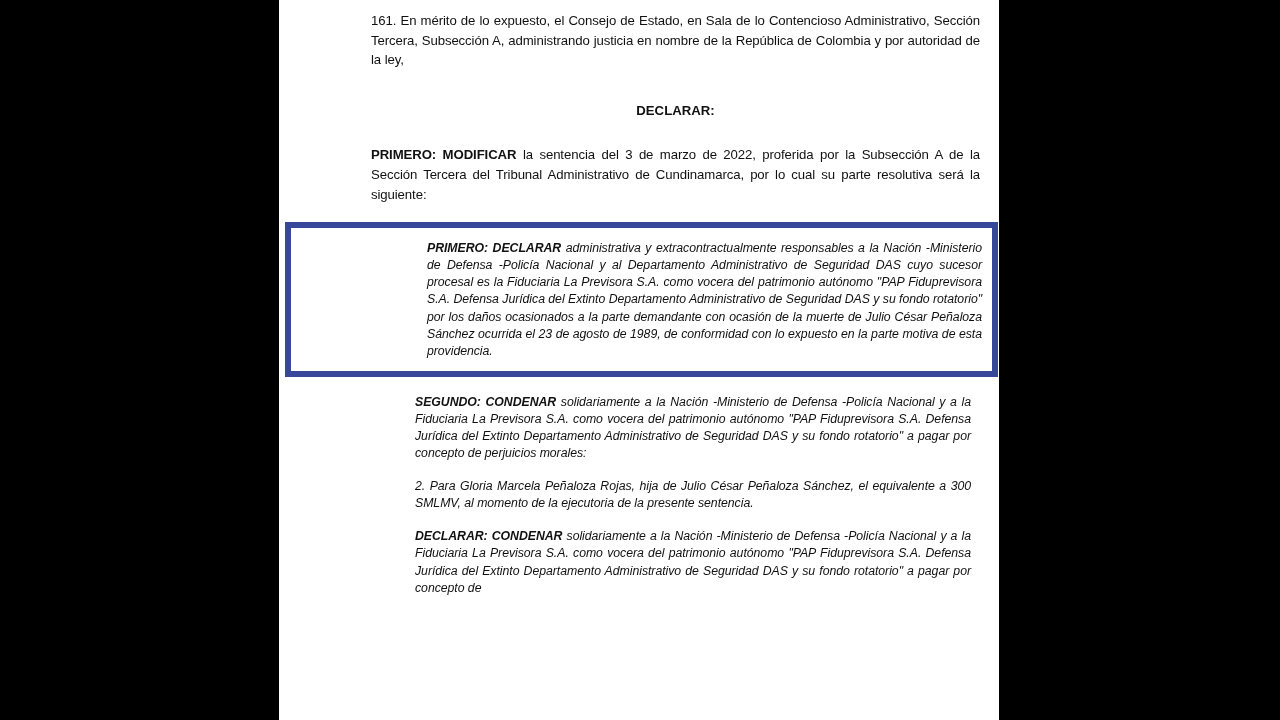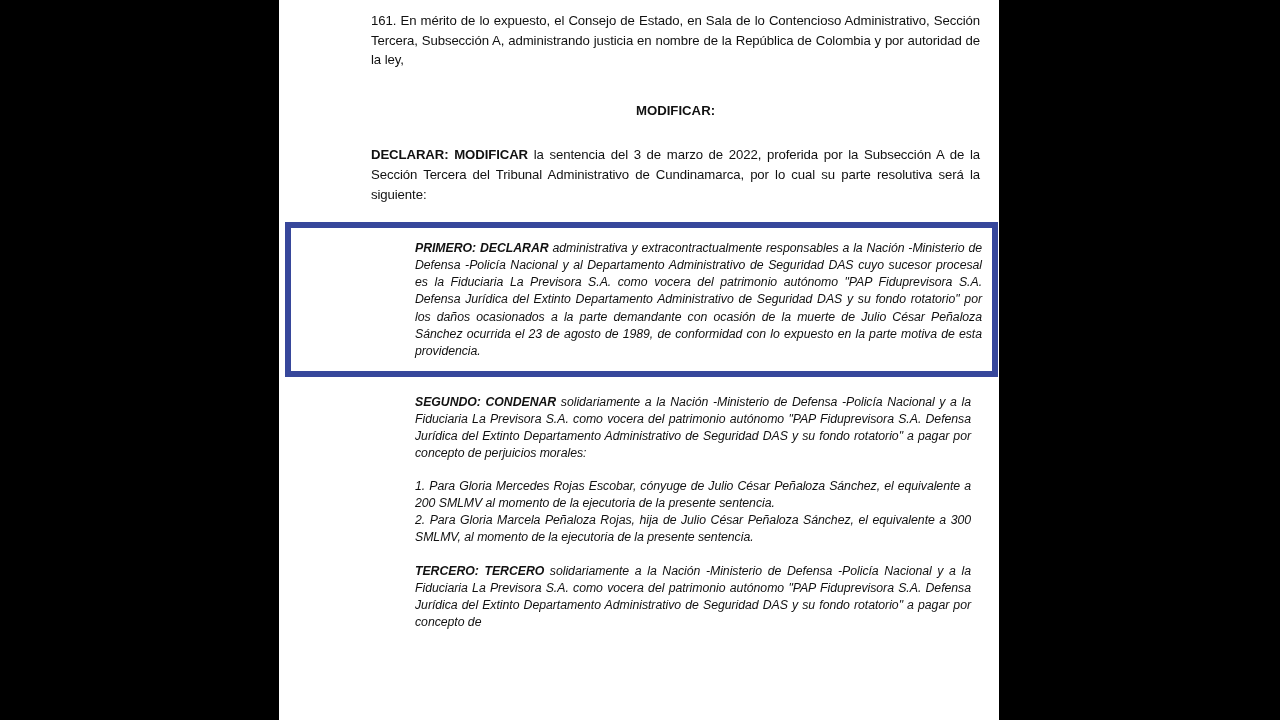--- a/index.html
+++ b/index.html
@@ -70,21 +70,21 @@
 
   .gap-sm { height: 25px; }
   .gap-box-top { height: 18px; }
 
   
   #highlight-box {
     margin: 0 1px 0 6px;
     border: 6px solid #37479b;
     background: #ffffff;
     box-sizing: border-box;
-    padding: 12px 10px 11px 28px;
+    padding: 12px 10px 11px 40px;
   }
 
   
   .quote {
     margin: 0;
     padding: 0 28px 0 136px;
     text-align: justify;
     text-justify: inter-word;
     font-style: italic;
     font-size: 12.3px;
@@ -113,49 +113,48 @@
 
   <div id="letterbox-left" style="position:absolute;left:0;top:0;width:279px;height:720px;background:#000000;"></div>
 
   <div id="letterbox-right" style="position:absolute;left:999px;top:0;width:281px;height:720px;background:#000000;"></div>
 
   <div id="page">
     <div id="page-content">
 
       <p class="para first">161.   En mérito de lo expuesto, el Consejo de Estado, en Sala de lo Contencioso Administrativo, Sección Tercera, Subsección A, administrando justicia en nombre de la República de Colombia y por autoridad de la ley,</p>
 
-      <div class="heading-center">MODIFICAR:</div>
+      <div class="heading-center">DECLARAR:</div>
 
       <div class="gap-sm"></div>
 
       <p class="para">
-        <span class="b">DECLARAR: MODIFICAR</span><span> la sentencia del 3 de marzo de 2022, proferida por la Subsección A de la Sección Tercera del Tribunal Administrativo de Cundinamarca, por lo cual su parte resolutiva será la siguiente:</span>
+        <span class="b">PRIMERO: MODIFICAR</span><span> la sentencia del 3 de marzo de 2022, proferida por la Subsección A de la Sección Tercera del Tribunal Administrativo de Cundinamarca, por lo cual su parte resolutiva será la siguiente:</span>
       </p>
 
       <div class="gap-box-top"></div>
 
       <div id="highlight-box">
         <p class="quote">
           <span class="b">PRIMERO: DECLARAR</span><span> administrativa y extracontractualmente responsables a la Nación -Ministerio de Defensa -Policía Nacional y al Departamento Administrativo de Seguridad DAS cuyo sucesor procesal es la Fiduciaria La Previsora S.A. como vocera del patrimonio autónomo "PAP Fiduprevisora S.A. Defensa Jurídica del Extinto Departamento Administrativo de Seguridad DAS y su fondo rotatorio" por los daños ocasionados a la parte demandante con ocasión de la muerte de Julio César Peñaloza Sánchez ocurrida el 23 de agosto de 1989, de conformidad con lo expuesto en la parte motiva de esta providencia.</span>
         </p>
       </div>
 
       <div class="quote-gap-lg"></div>
 
       <p class="quote">
         <span class="b">SEGUNDO: CONDENAR</span><span> solidariamente a la Nación -Ministerio de Defensa -Policía Nacional y a la Fiduciaria La Previsora S.A. como vocera del patrimonio autónomo "PAP Fiduprevisora S.A. Defensa Jurídica del Extinto Departamento Administrativo de Seguridad DAS y su fondo rotatorio" a pagar por concepto de perjuicios morales:</span>
       </p>
 
       <div class="quote-gap"></div>
 
-      <p class="quote">1. Para Gloria Mercedes Rojas Escobar, cónyuge de Julio César Peñaloza Sánchez, el equivalente a 200 SMLMV al momento de la ejecutoria de la presente sentencia.</p>
       <p class="quote">2. Para Gloria Marcela Peñaloza Rojas, hija de Julio César Peñaloza Sánchez, el equivalente a 300 SMLMV, al momento de la ejecutoria de la presente sentencia.</p>
 
       <div class="quote-gap"></div>
 
       <p class="quote">
-        <span class="b">TERCERO: TERCERO</span><span> solidariamente a la Nación -Ministerio de Defensa -Policía Nacional y a la Fiduciaria La Previsora S.A. como vocera del patrimonio autónomo "PAP Fiduprevisora S.A. Defensa Jurídica del Extinto Departamento Administrativo de Seguridad DAS y su fondo rotatorio" a pagar por concepto de</span>
+        <span class="b">DECLARAR: CONDENAR</span><span> solidariamente a la Nación -Ministerio de Defensa -Policía Nacional y a la Fiduciaria La Previsora S.A. como vocera del patrimonio autónomo "PAP Fiduprevisora S.A. Defensa Jurídica del Extinto Departamento Administrativo de Seguridad DAS y su fondo rotatorio" a pagar por concepto de</span>
       </p>
 
     </div>
   </div>
 
 </div>
 
 </body></html>

